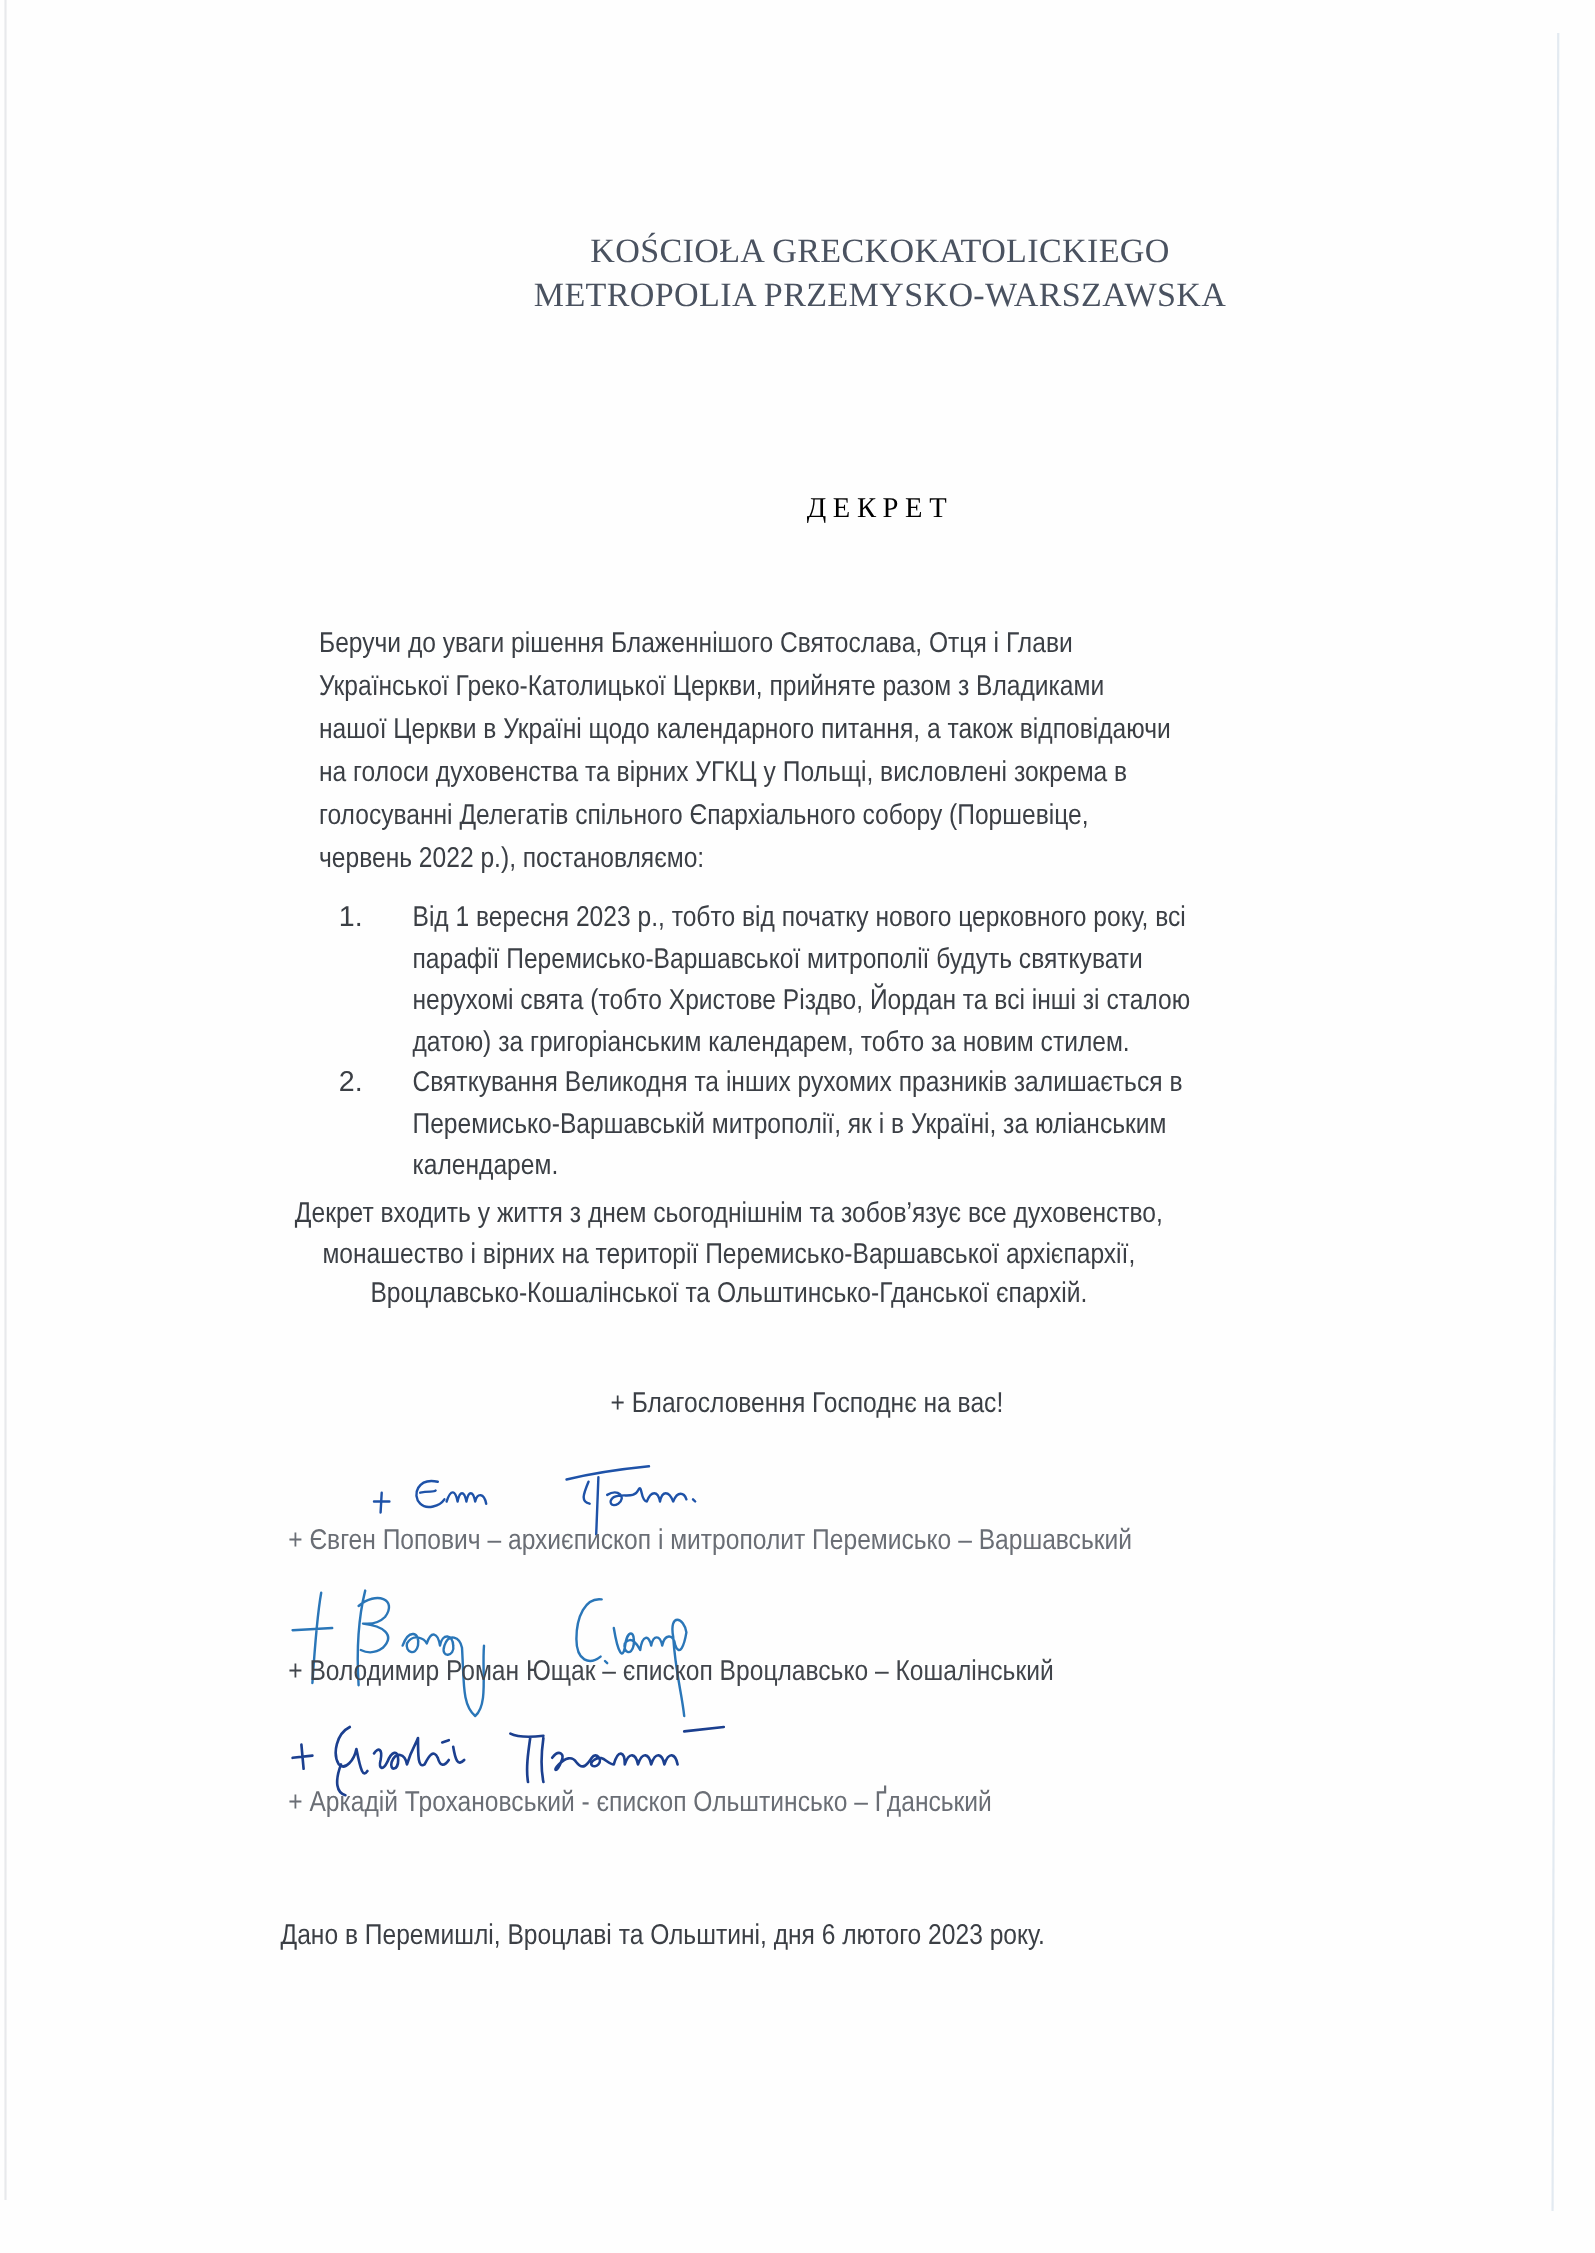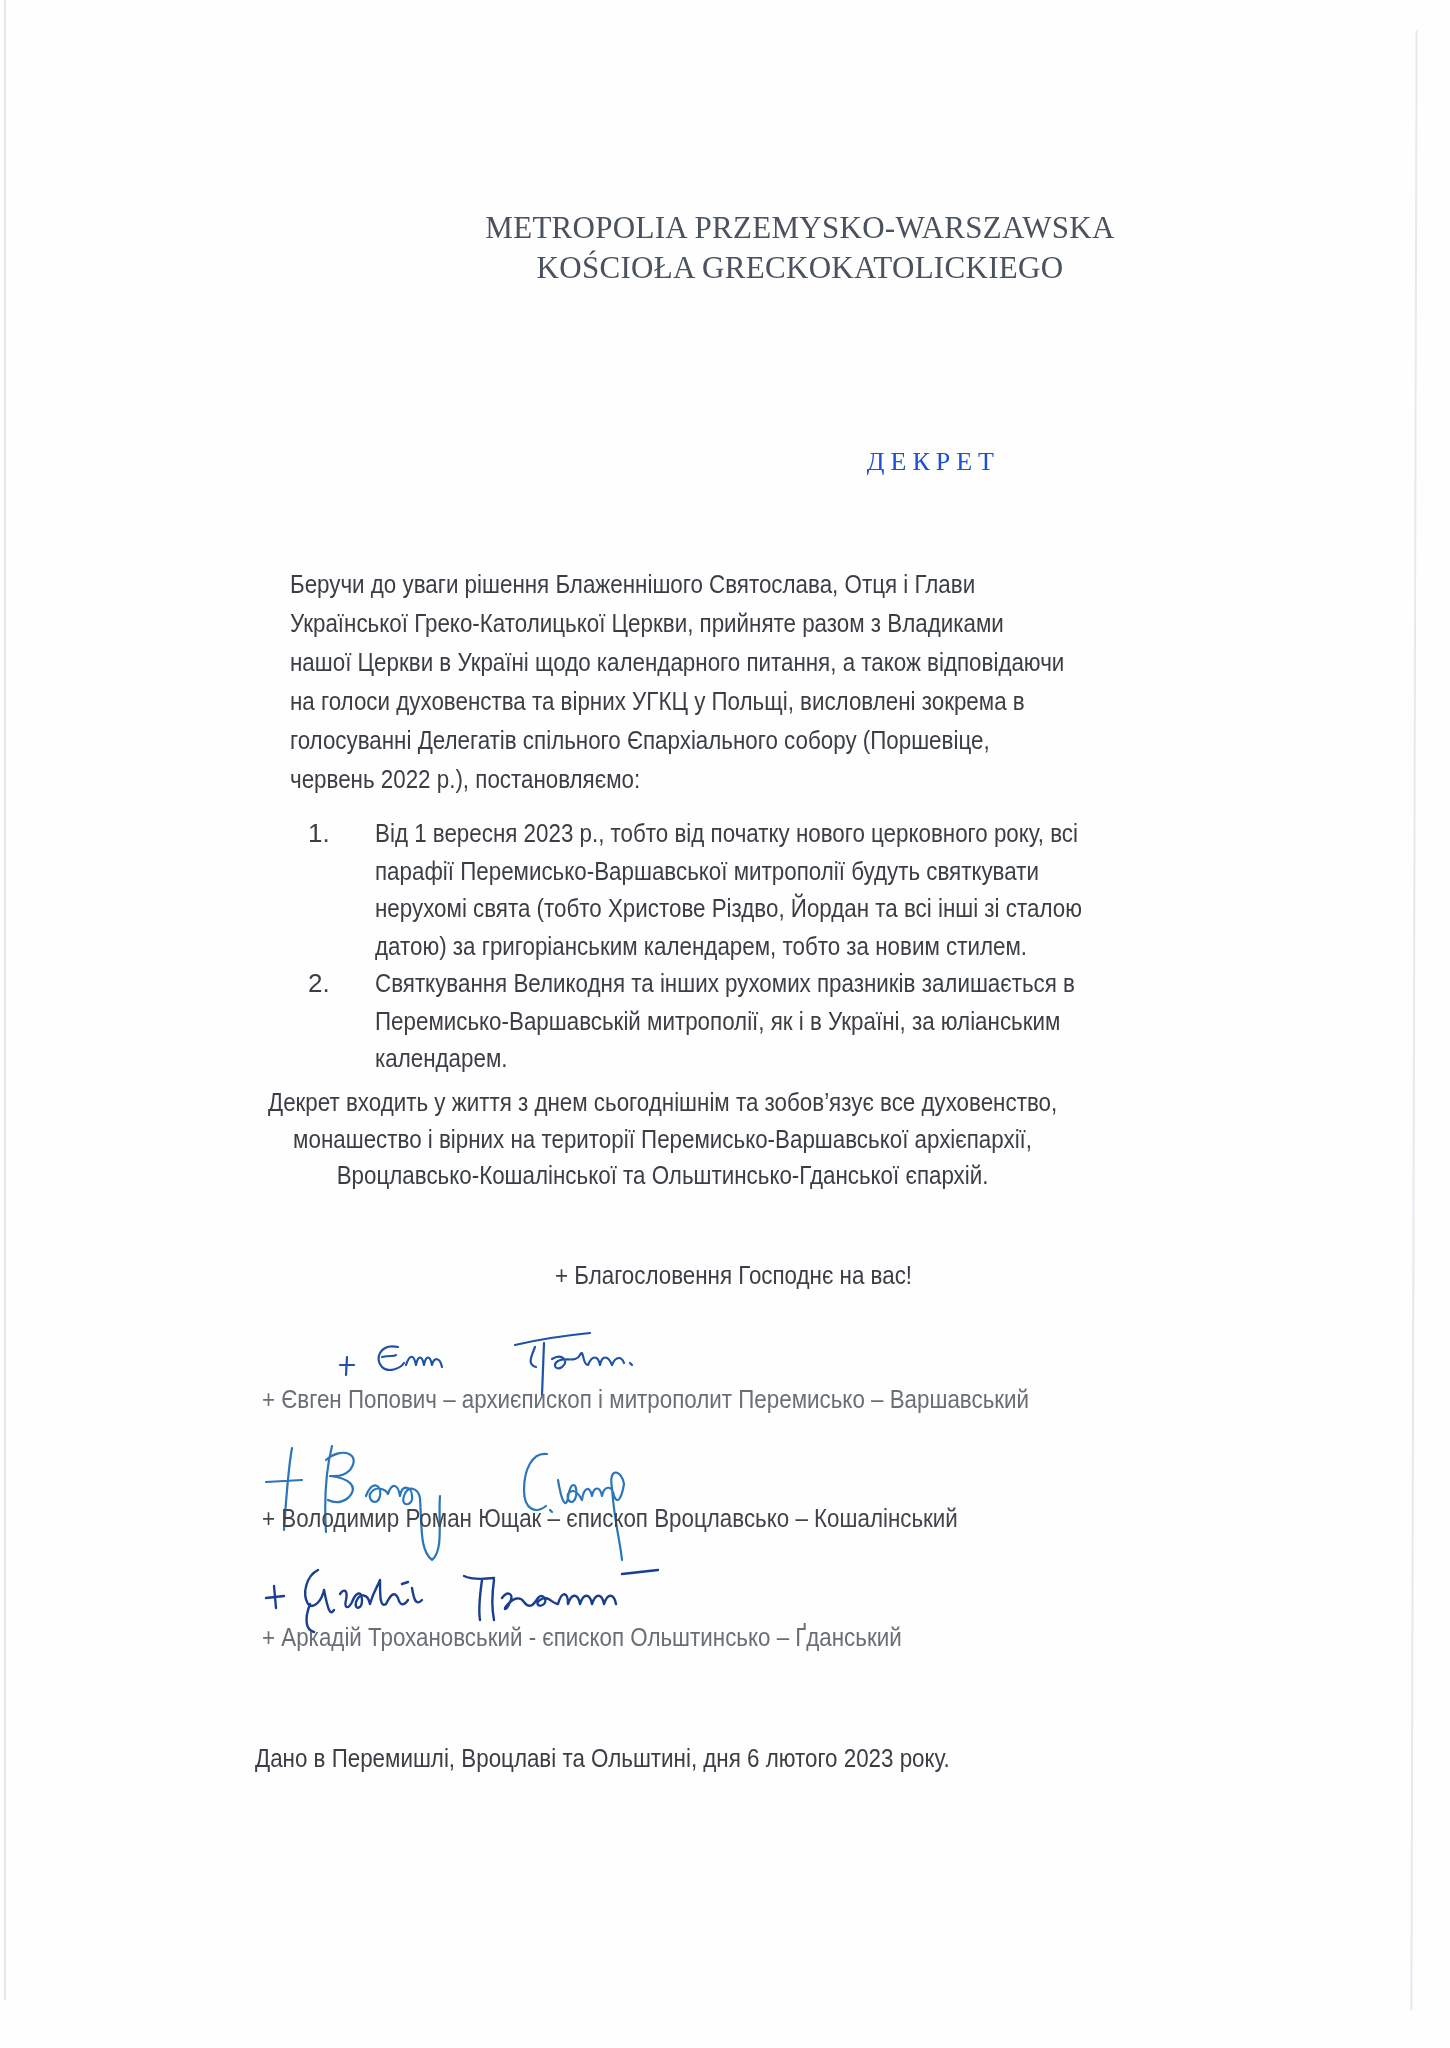--- a/index.html
+++ b/index.html
@@ -46,24 +46,24 @@
     line-height: 40px;
     letter-spacing: 0.3px;
     color: #4a5260;
   }
   .header div { white-space: nowrap; }
   .title {
     position: absolute;
     left: 600px;
     top: 447px;
     width: 400px;
-    text-align: right;
+    text-align: center;
     font-size: 26px;
     letter-spacing: 6px;
-    color: #1d4ed8;
+    color: #000000;
     font-family: "Liberation Serif", "DejaVu Serif", serif;
   }
   .body-text {
     font-family: "Liberation Sans Narrow", "Liberation Sans", "DejaVu Sans Condensed", sans-serif;
     font-size: 26px;
     color: #3b3f45;
     white-space: nowrap;
     transform-origin: left top;
   }
   .para {
@@ -130,22 +130,22 @@
   }
 </style>
 </head>
 <body>
 
 <div class="page">
   <div class="scan-edge-left"></div>
   <div class="scan-line-right"></div>
 
   <div class="header">
+    <div>KOŚCIOŁA GRECKOKATOLICKIEGO</div>
     <div>METROPOLIA PRZEMYSKO-WARSZAWSKA</div>
-    <div>KOŚCIOŁA GRECKOKATOLICKIEGO</div>
   </div>
 
   <div class="title">ДЕКРЕТ</div>
 
   <div class="para body-text">
     <div>Беручи до уваги рішення Блаженнішого Святослава, Отця і Глави</div>
     <div>Української Греко-Католицької Церкви, прийняте разом з Владиками</div>
     <div>нашої Церкви в Україні щодо календарного питання, а також відповідаючи</div>
     <div>на голоси духовенства та вірних УГКЦ у Польщі, висловлені зокрема в</div>
     <div>голосуванні Делегатів спільного Єпархіального собору (Поршевіце,</div>

